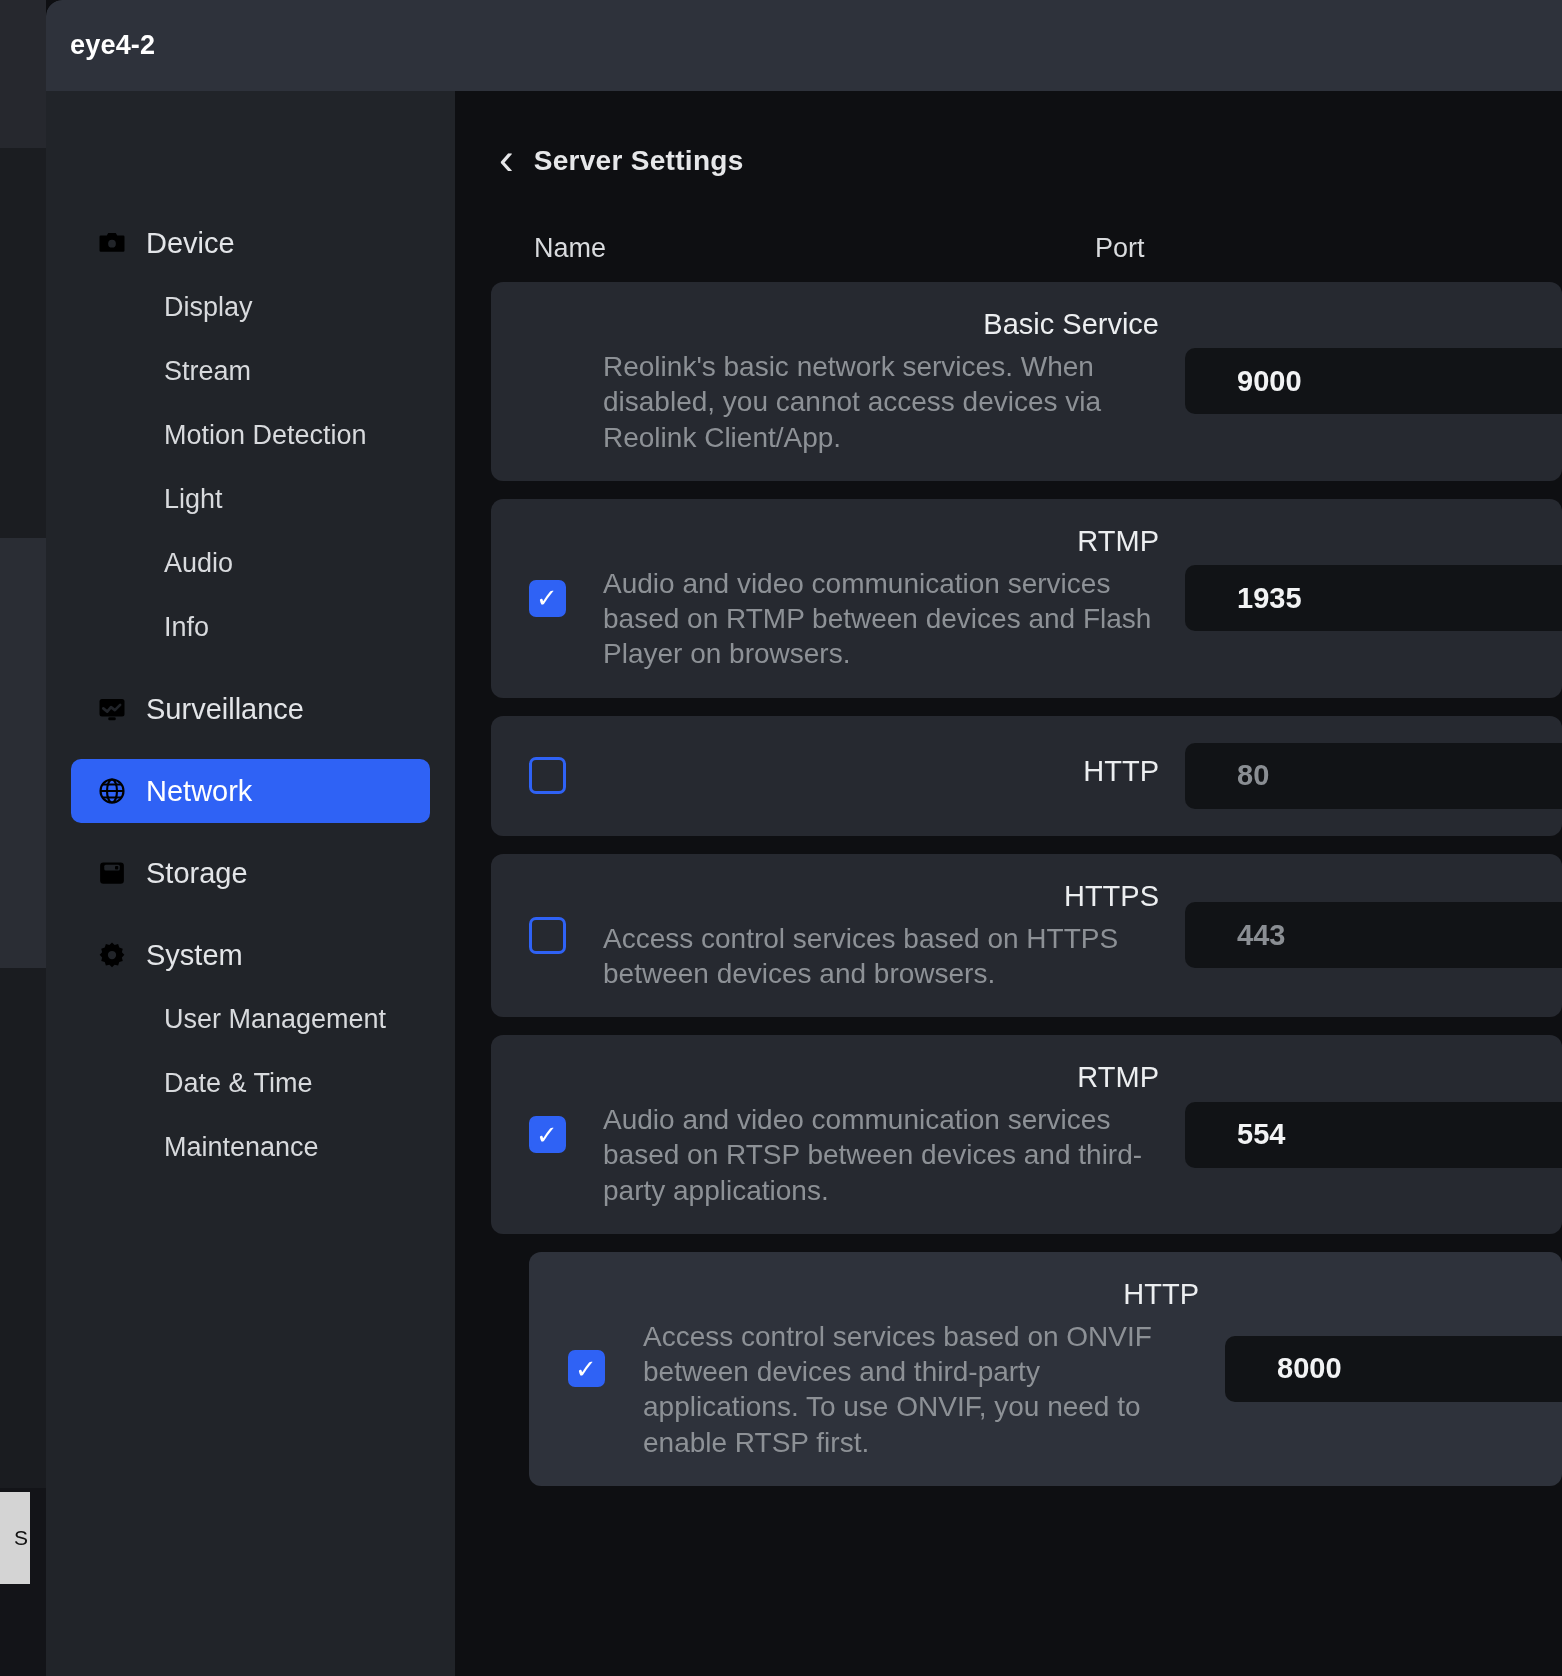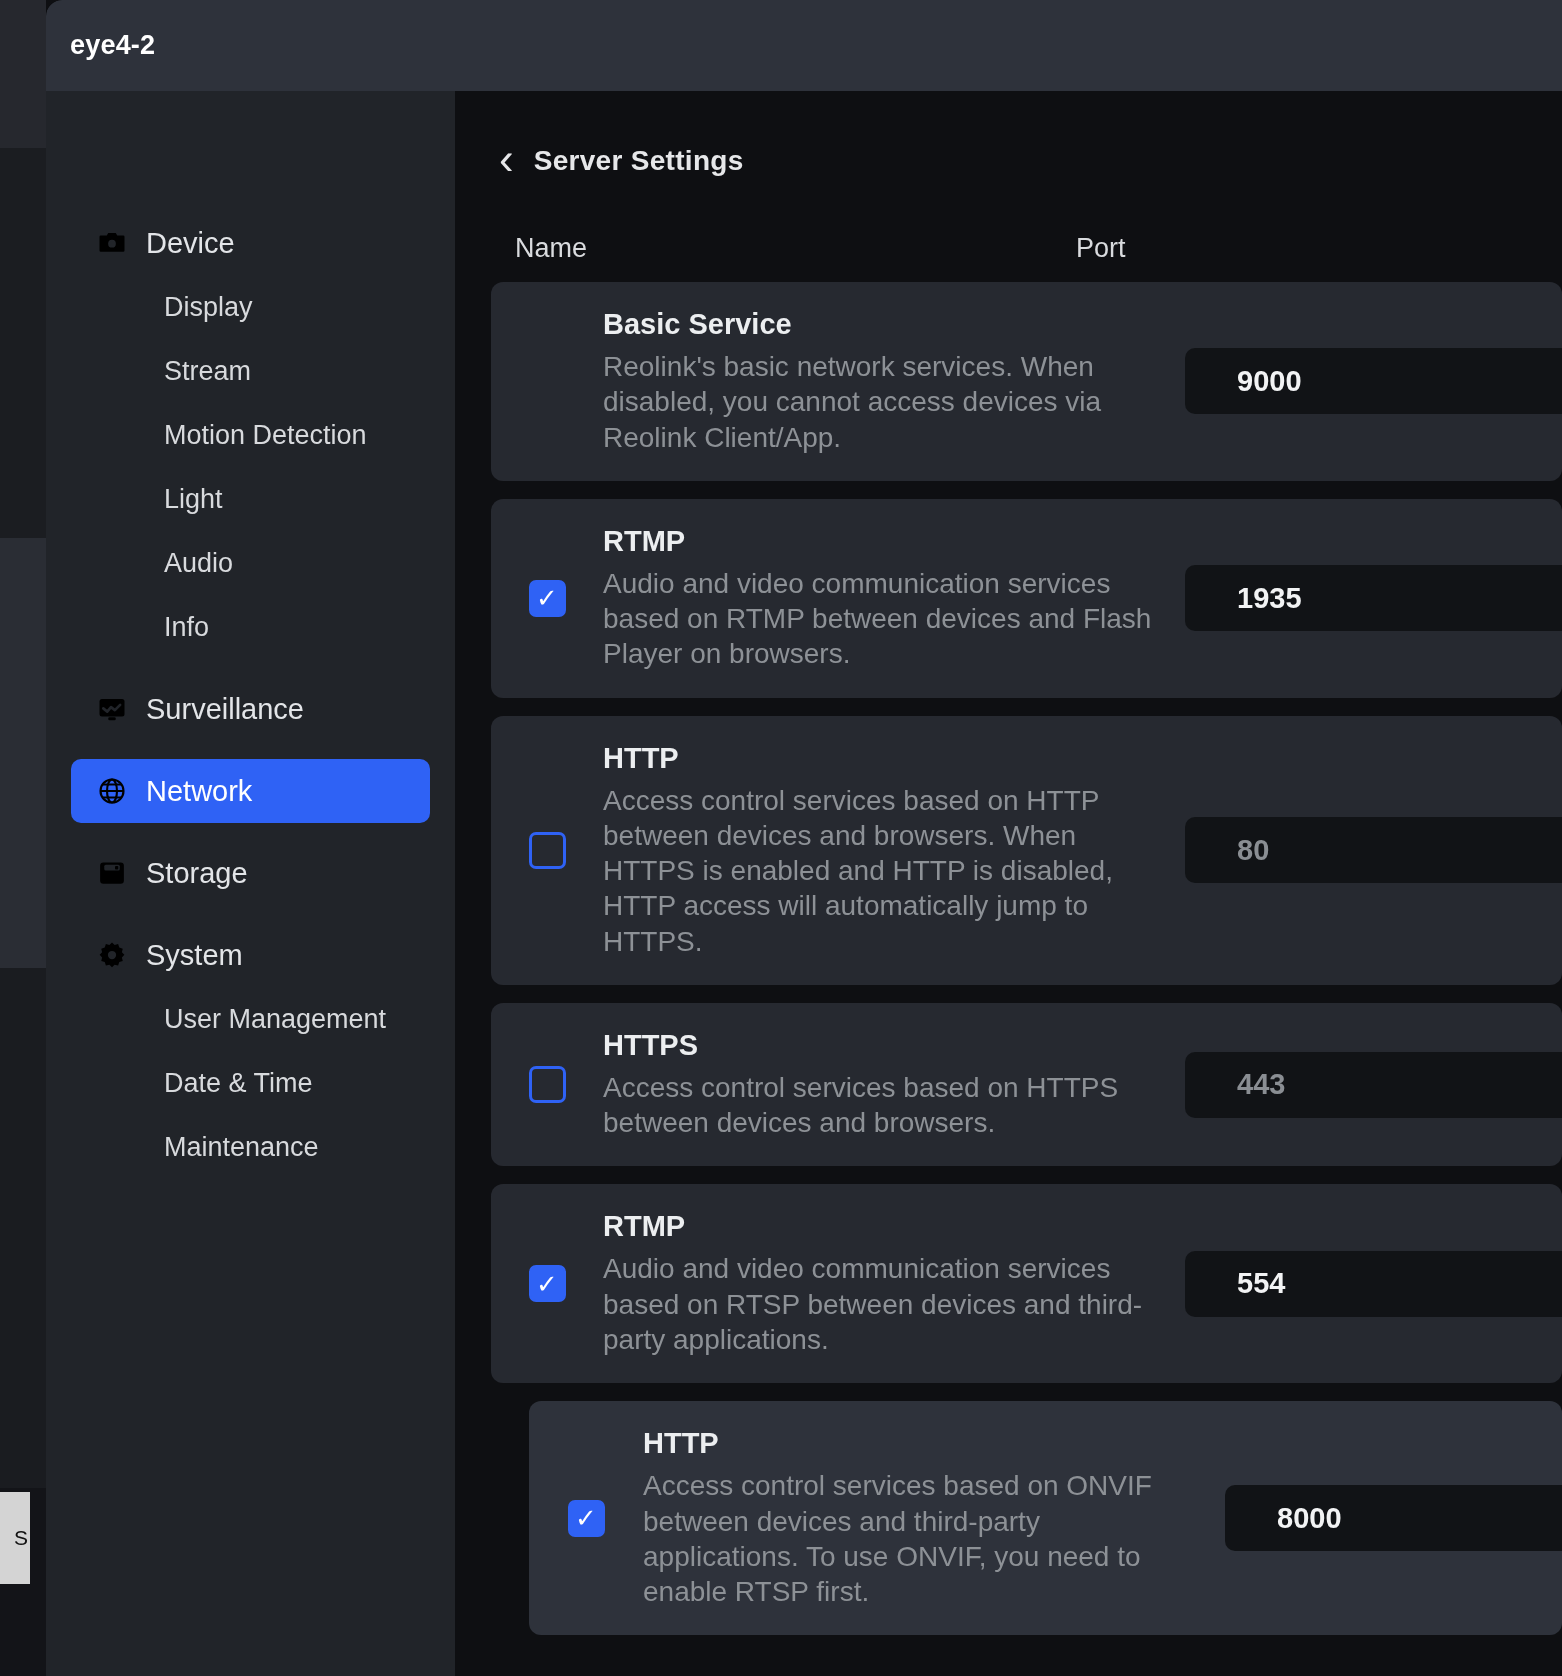--- a/index.html
+++ b/index.html
@@ -156,21 +156,21 @@
   #page-title {
     color: #e6e7e9;
     font-size: 28px;
     font-weight: bold;
     letter-spacing: 0.3px;
   }
 
   #column-headers {
     display: flex;
     margin-top: 52px;
-    padding-left: 60px;
+    padding-left: 79px;
     color: #d9dbde;
     font-size: 27px;
   }
   #col-name  { width: 561px; }
   #col-port  { }
 
   #service-list {
     margin-top: 18px;
     padding-left: 36px;
   }
@@ -223,22 +223,23 @@
     line-height: 1;
   }
 
   .card-text-col {
     width: 556px;
     flex-shrink: 0;
   }
   .service-name {
     color: #eceef0;
     font-size: 29px;
-    font-weight: 700;
+    font-weight: 400;
     margin-bottom: 8px;
+    text-align: right;
   }
   .service-desc {
     color: #8d9196;
     font-size: 28px;
     line-height: 1.26;
   }
 
   .card-port-col {
     flex: 1;
     display: flex;
@@ -381,21 +382,20 @@
             <div class="card-port-col">
               <div class="port-input">1935</div>
             </div>
           </div>
           <div class="service-card">
             <div class="card-check-col">
               <div class="checkbox unchecked"></div>
             </div>
             <div class="card-text-col">
               <div class="service-name">HTTP</div>
-              <div class="service-desc">Access control services based on HTTP between devices and browsers. When HTTPS is enabled and HTTP is disabled, HTTP access will automatically jump to HTTPS.</div>
             </div>
             <div class="card-port-col">
               <div class="port-input disabled">80</div>
             </div>
           </div>
           <div class="service-card">
             <div class="card-check-col">
               <div class="checkbox unchecked"></div>
             </div>
             <div class="card-text-col">

